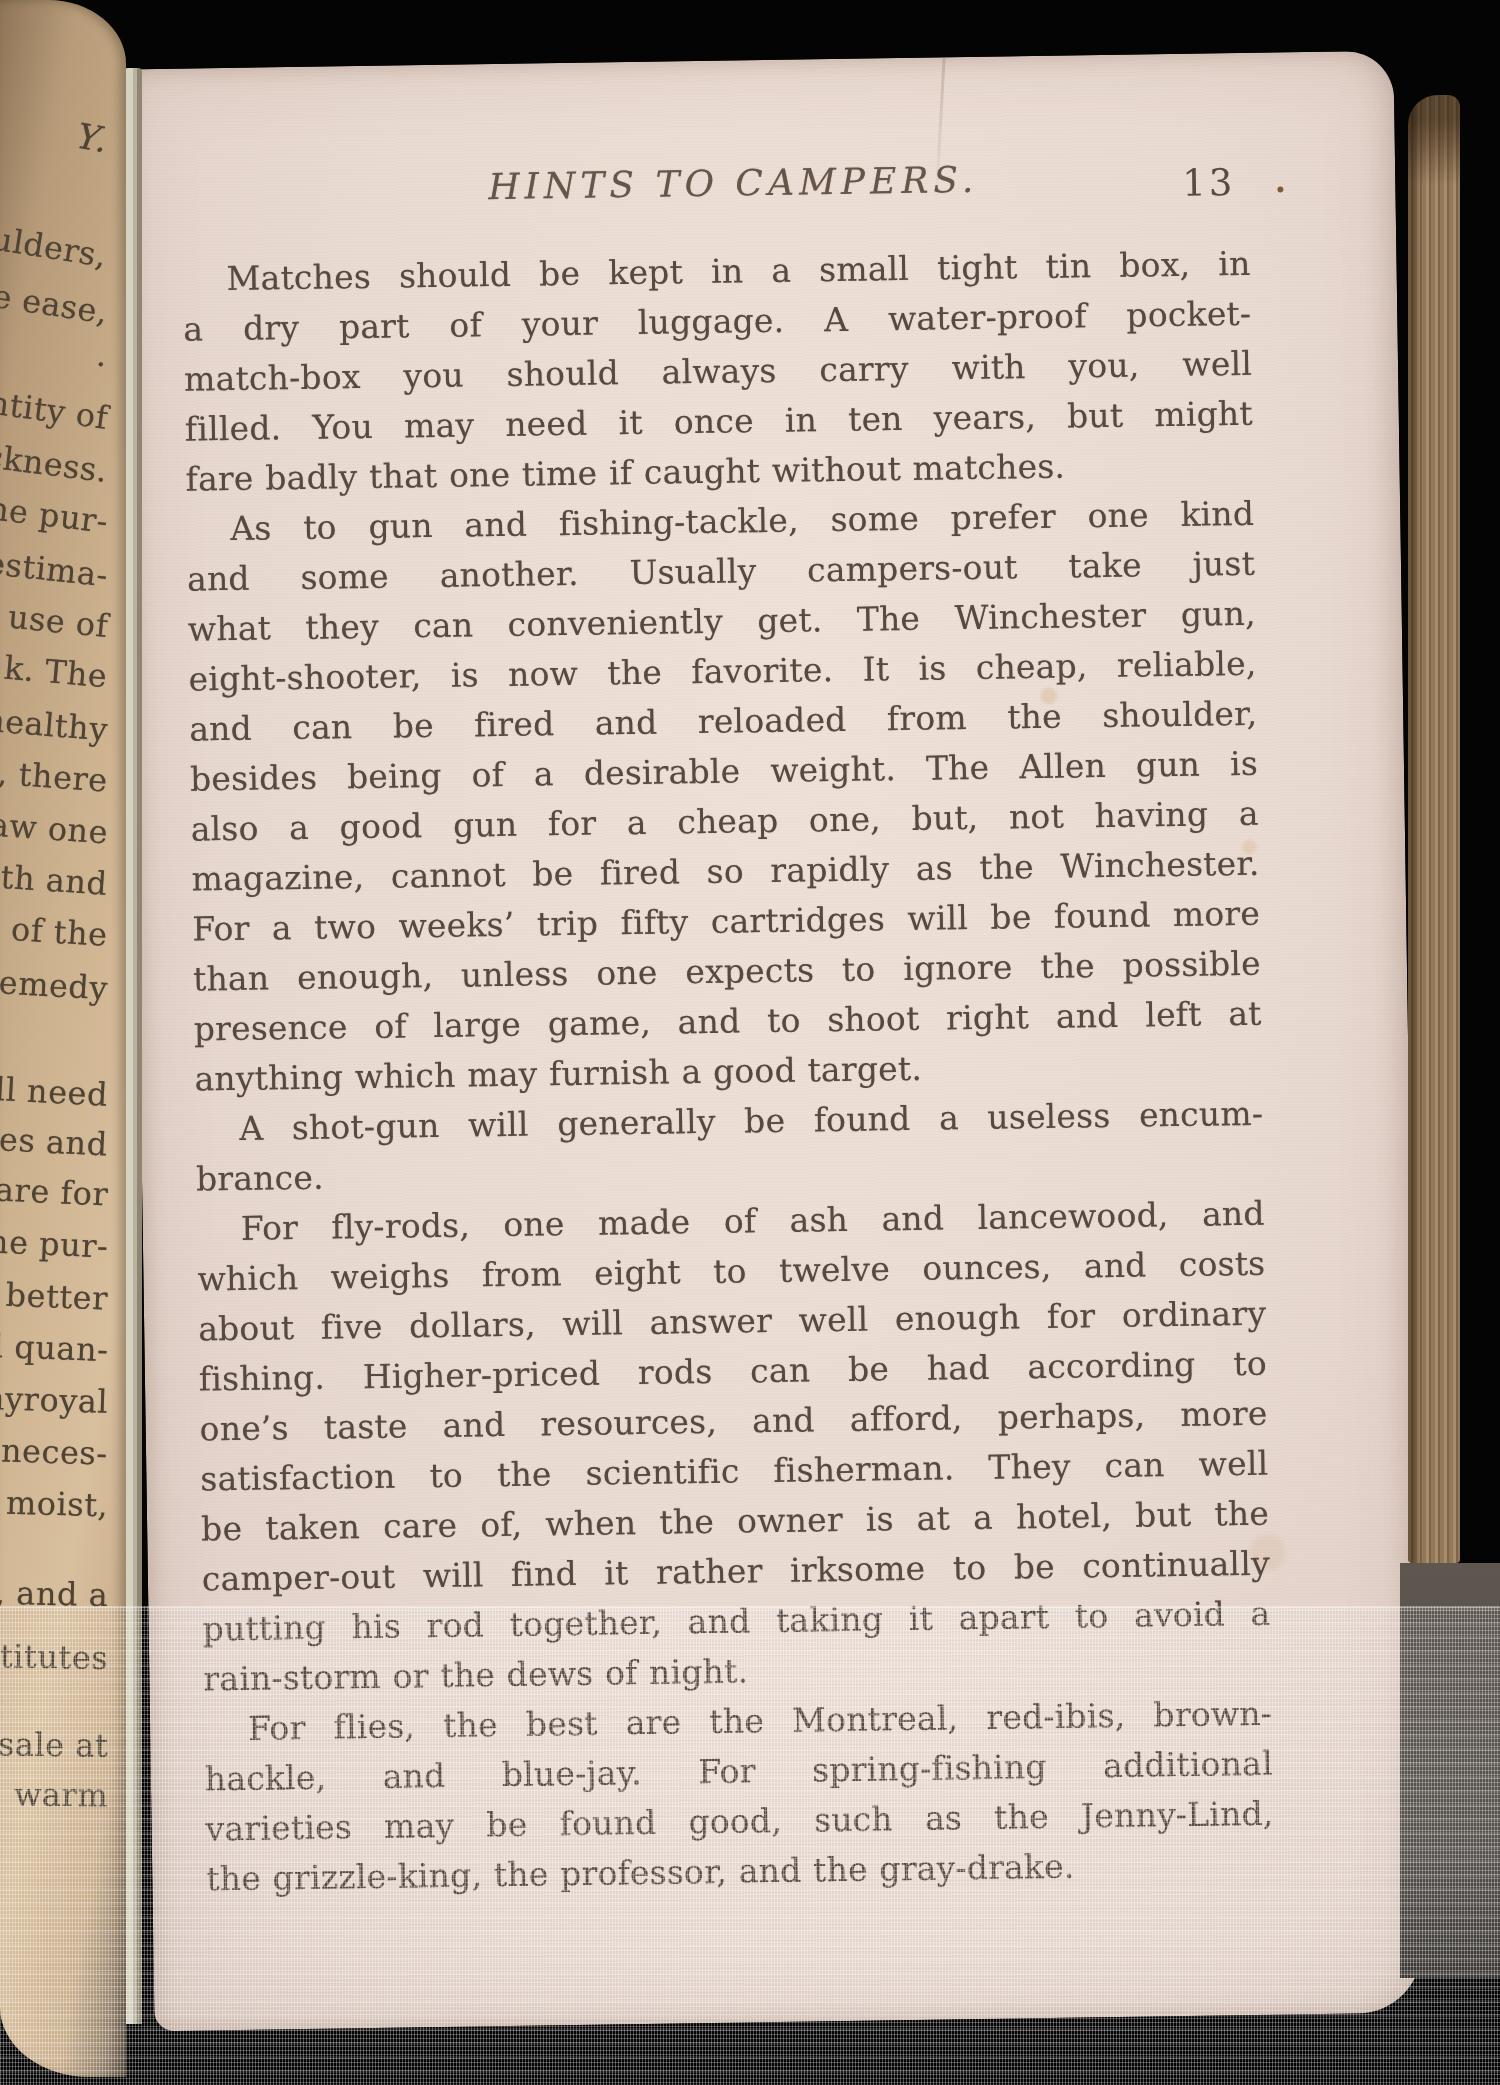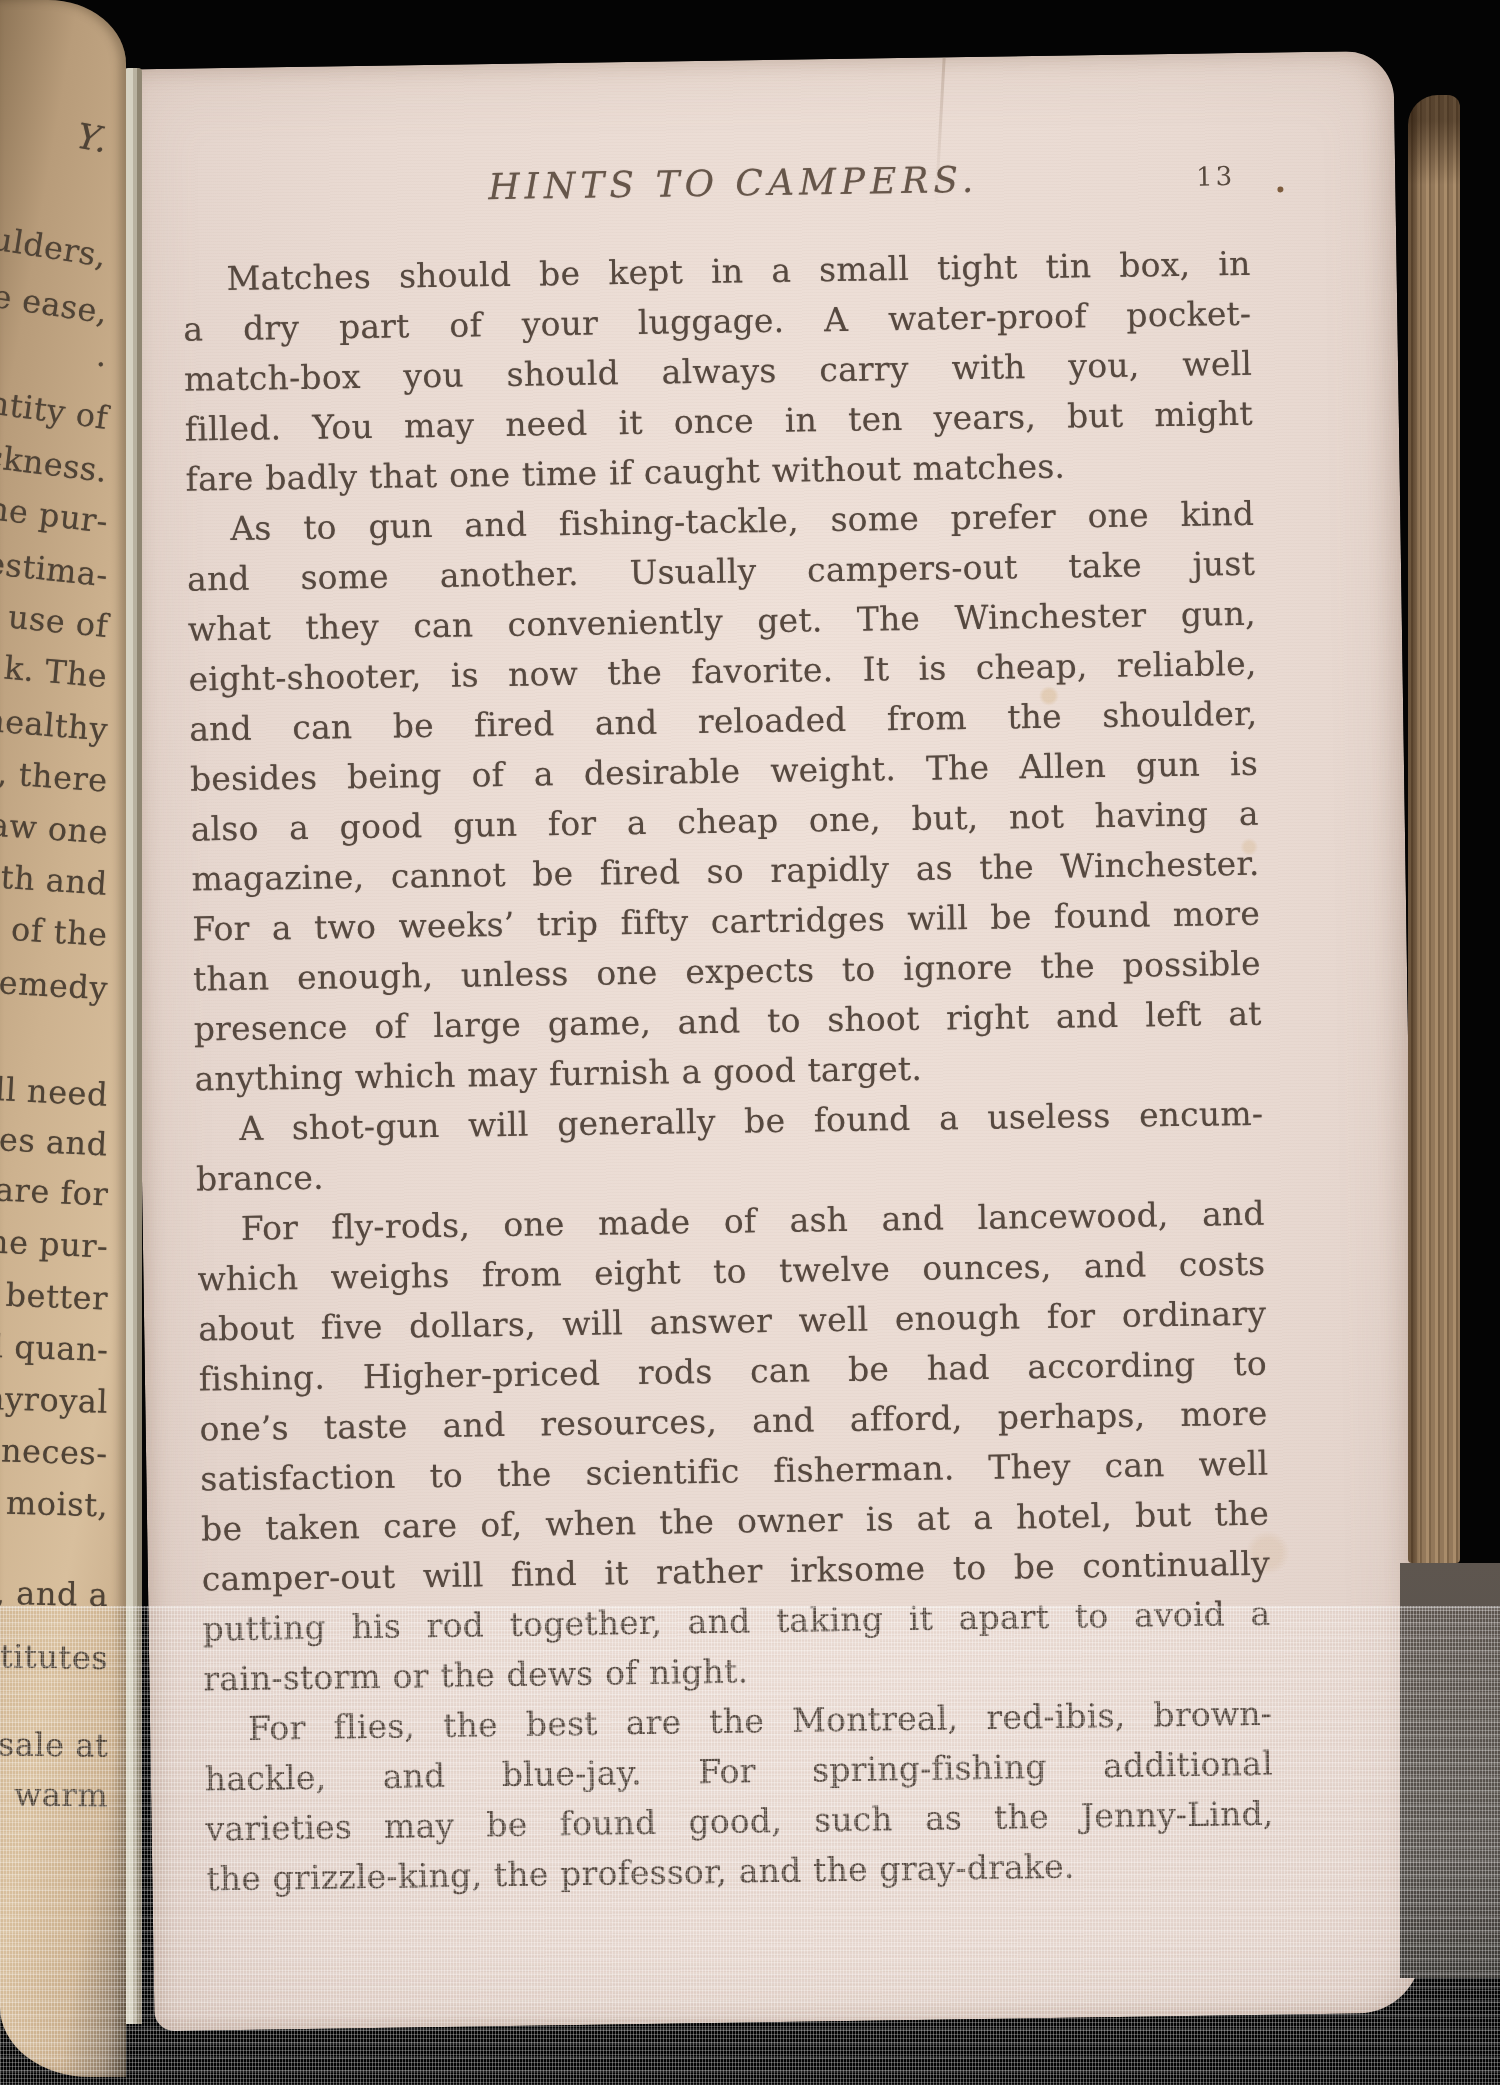--- a/index.html
+++ b/index.html
@@ -59,21 +59,21 @@
 
   
   .page-header{position:absolute;top:102px;left:54px;width:1068px;height:62px;}
   .running-title{
     font-style:italic;font-size:36px;letter-spacing:5px;color:#66564a;
     text-align:center;text-indent:36px;
     text-shadow:0 0 1px rgba(90,70,55,.4);
   }
   .page-number{
     position:absolute;right:14px;top:6px;
-    font-size:26px;letter-spacing:3px;color:#584a3f;
+    font-size:37px;letter-spacing:3px;color:#584a3f;
   }
   .ink-speck{
     position:absolute;right:-34px;top:32px;width:6px;height:6px;border-radius:50%;
     background:#7d5c3e;
   }
 
   
   .text-column{position:absolute;top:186px;left:54px;width:1068px;}
   .para{margin:0;}
   .pline{

